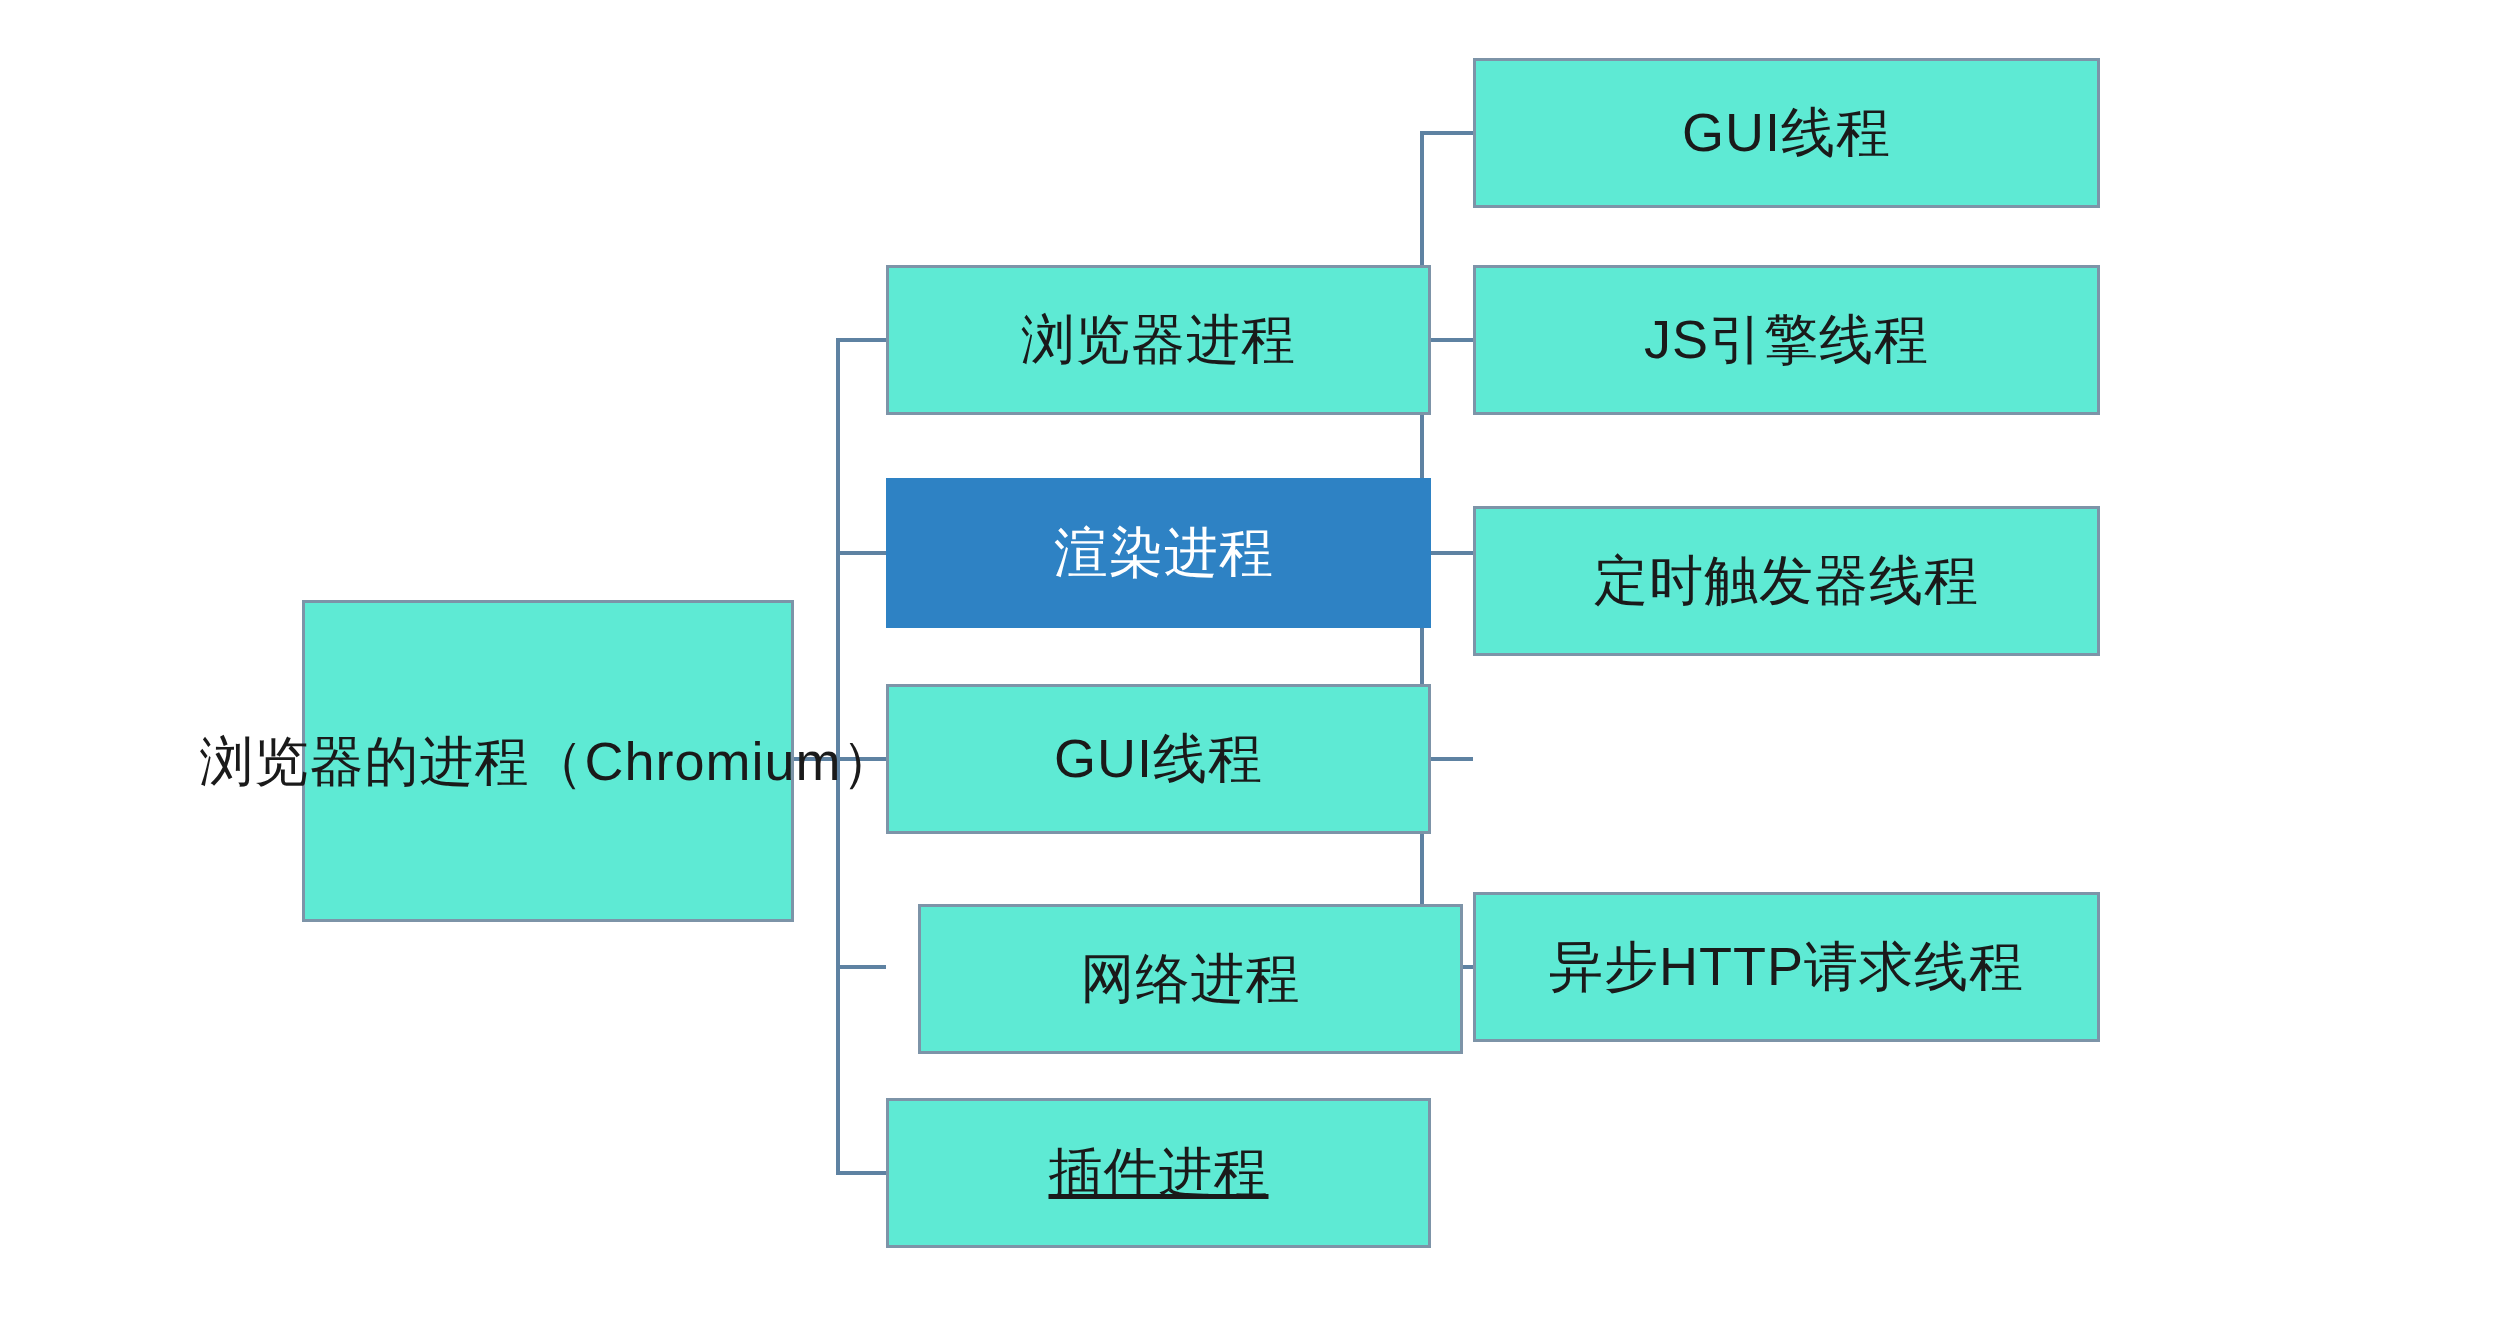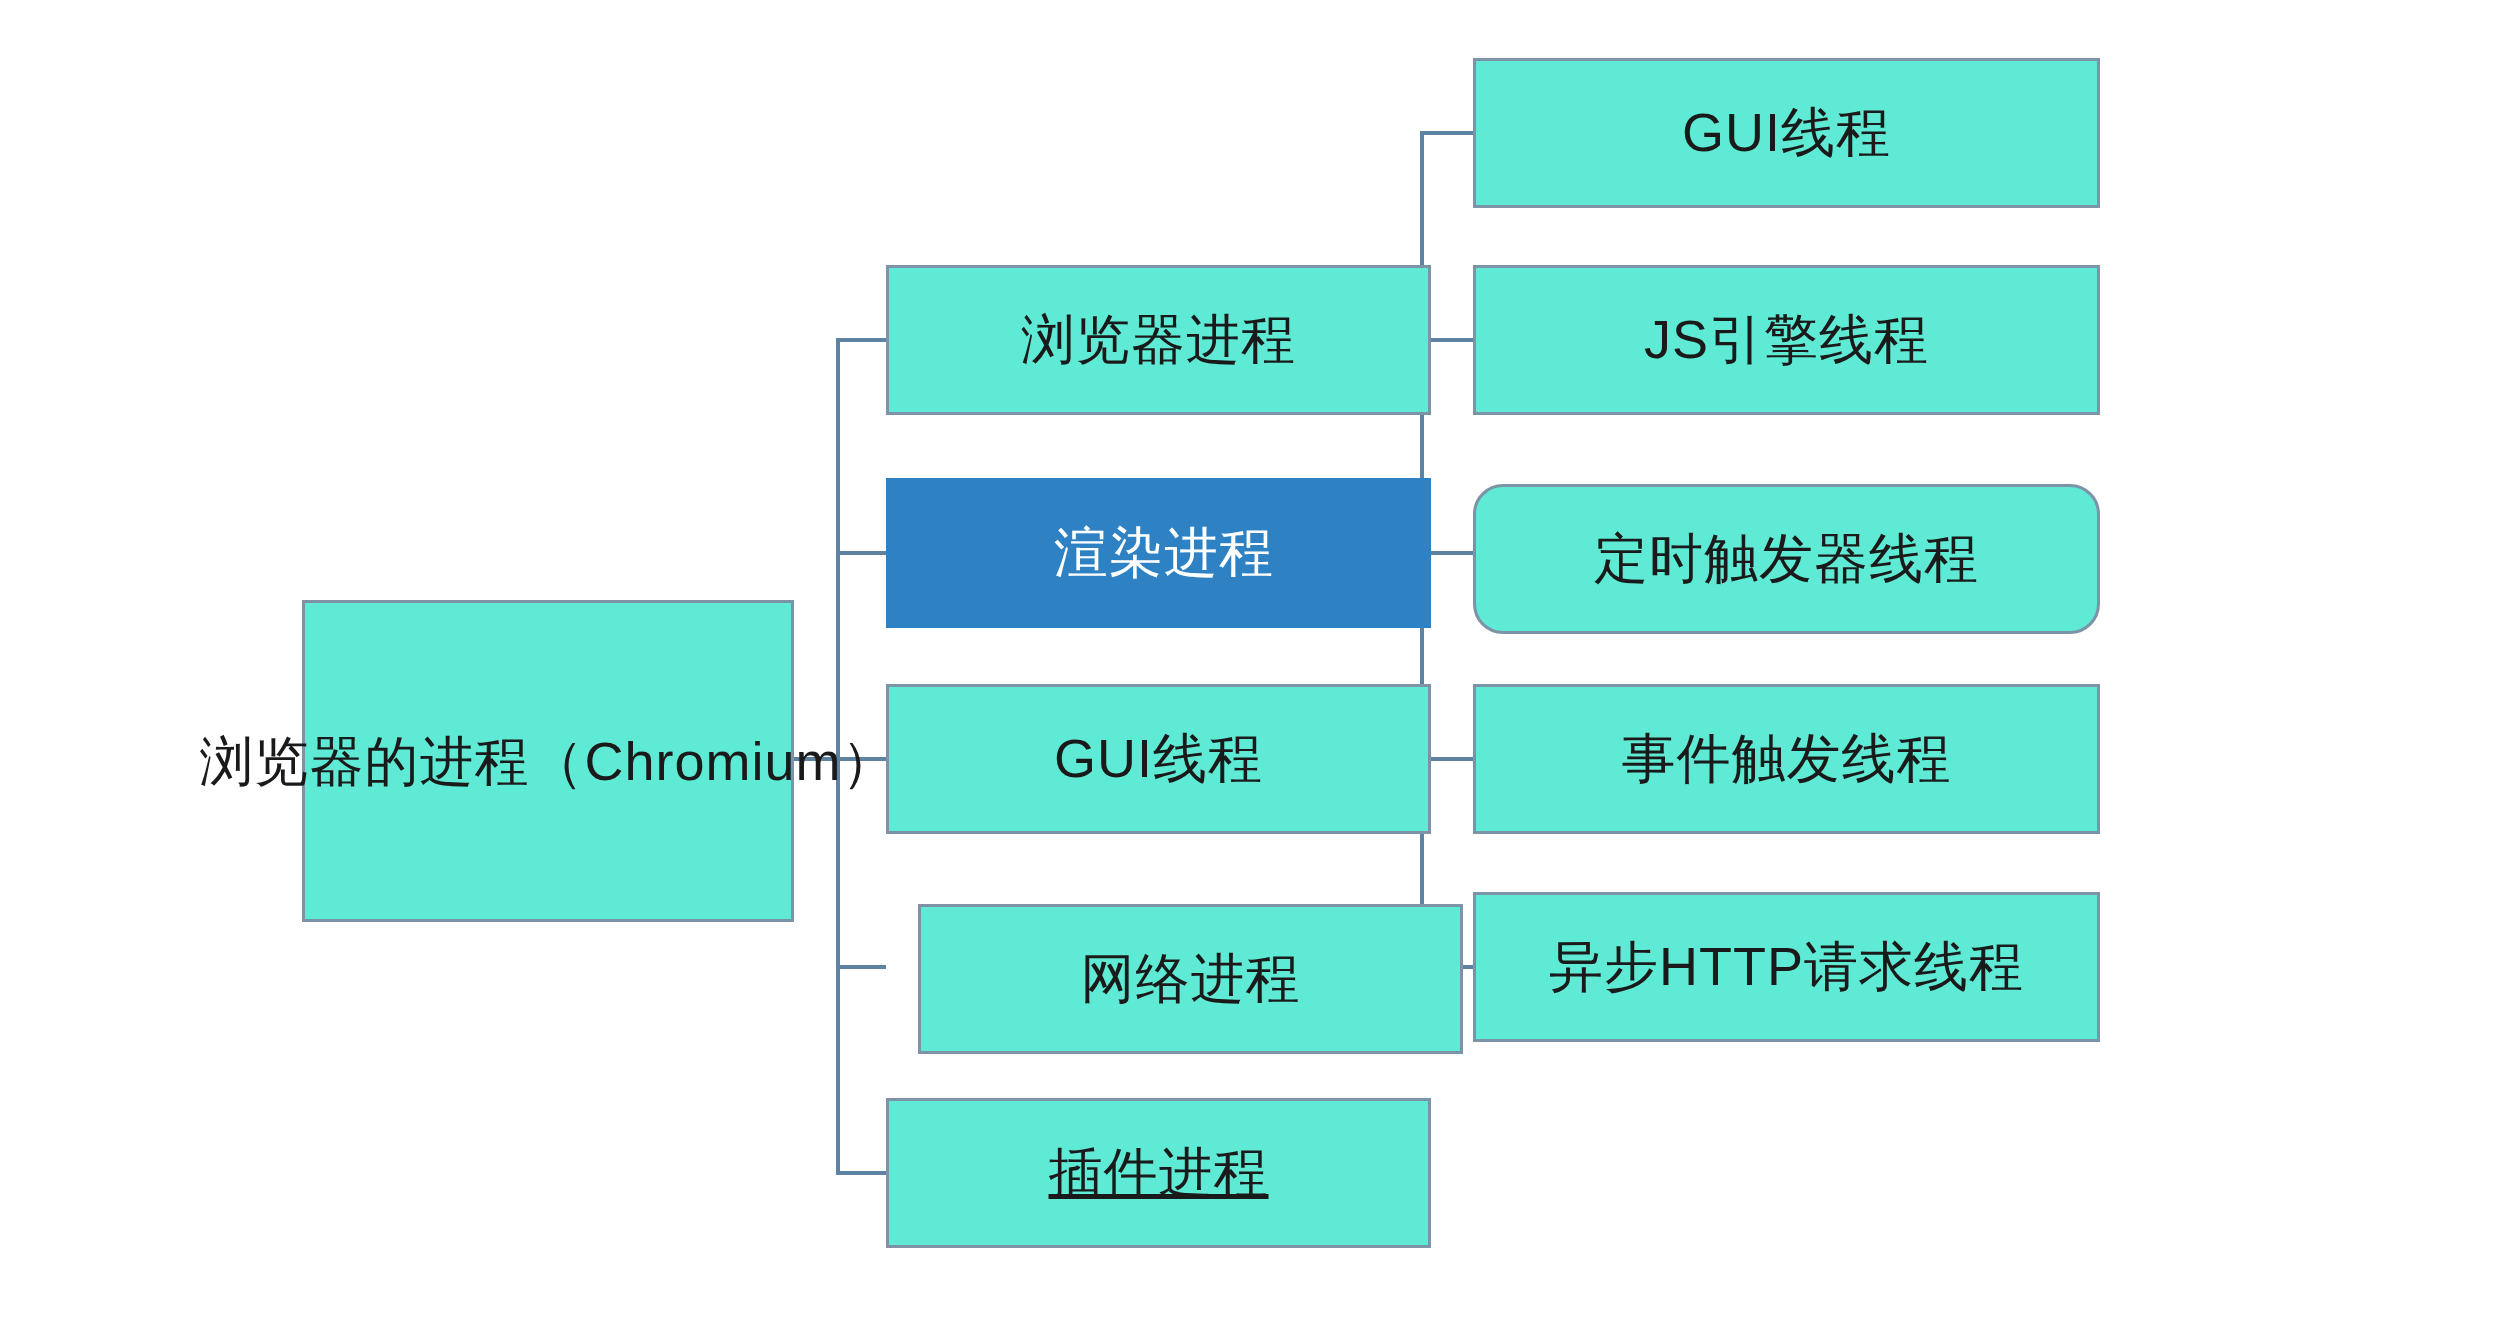--- a/index.html
+++ b/index.html
@@ -34,21 +34,21 @@
   }
   .root{
     left:302px;top:600px;width:492px;height:322px;
     flex-direction:row;
     row-gap:48px;
     line-height:1;
   }
   .mid{left:886px;width:545px;height:150px;}
   .thr{left:1473px;width:627px;height:150px;}
   .m0{top:265px;} .m1{top:478px;padding-left:11px;} .m2{top:684px;} .m3{top:904px;margin-left:32px;} .m4{top:1098px;text-decoration:underline;}
-  .t0{top:58px;}  .t1{top:265px;} .t2{top:484px;border-radius:30px;} .t3{top:684px;} .t4{top:892px;}
+  .t0{top:58px;}  .t1{top:265px;} .t2{top:506px;} .t3{top:684px;} .t4{top:892px;}
   .highlight{
     background:var(--highlight-fill);
     border-color:var(--highlight-fill);
     color:var(--highlight-text);
   }
   .line{position:absolute;background:var(--connector);}
   .h{height:4px;}
   .v{width:4px;}
   .c-left-spine{left:836px;top:338px;height:837px;}
   .c-root{left:794px;top:757px;width:92px;}
@@ -88,16 +88,15 @@
 
   <div class="box mid m0">浏览器进程</div>
   <div class="box mid m1 highlight">渲染进程</div>
   <div class="box mid m2">GUI线程</div>
   <div class="box mid m3">网络进程</div>
   <div class="box mid m4">插件进程</div>
 
   <div class="box thr t0">GUI线程</div>
   <div class="box thr t1">JS引擎线程</div>
   <div class="box thr t2">定时触发器线程</div>
-  <div class="box thr t3">事件触发线程</div>
   <div class="box thr t4">异步HTTP请求线程</div>
 
 </div>
 
 </body></html>

